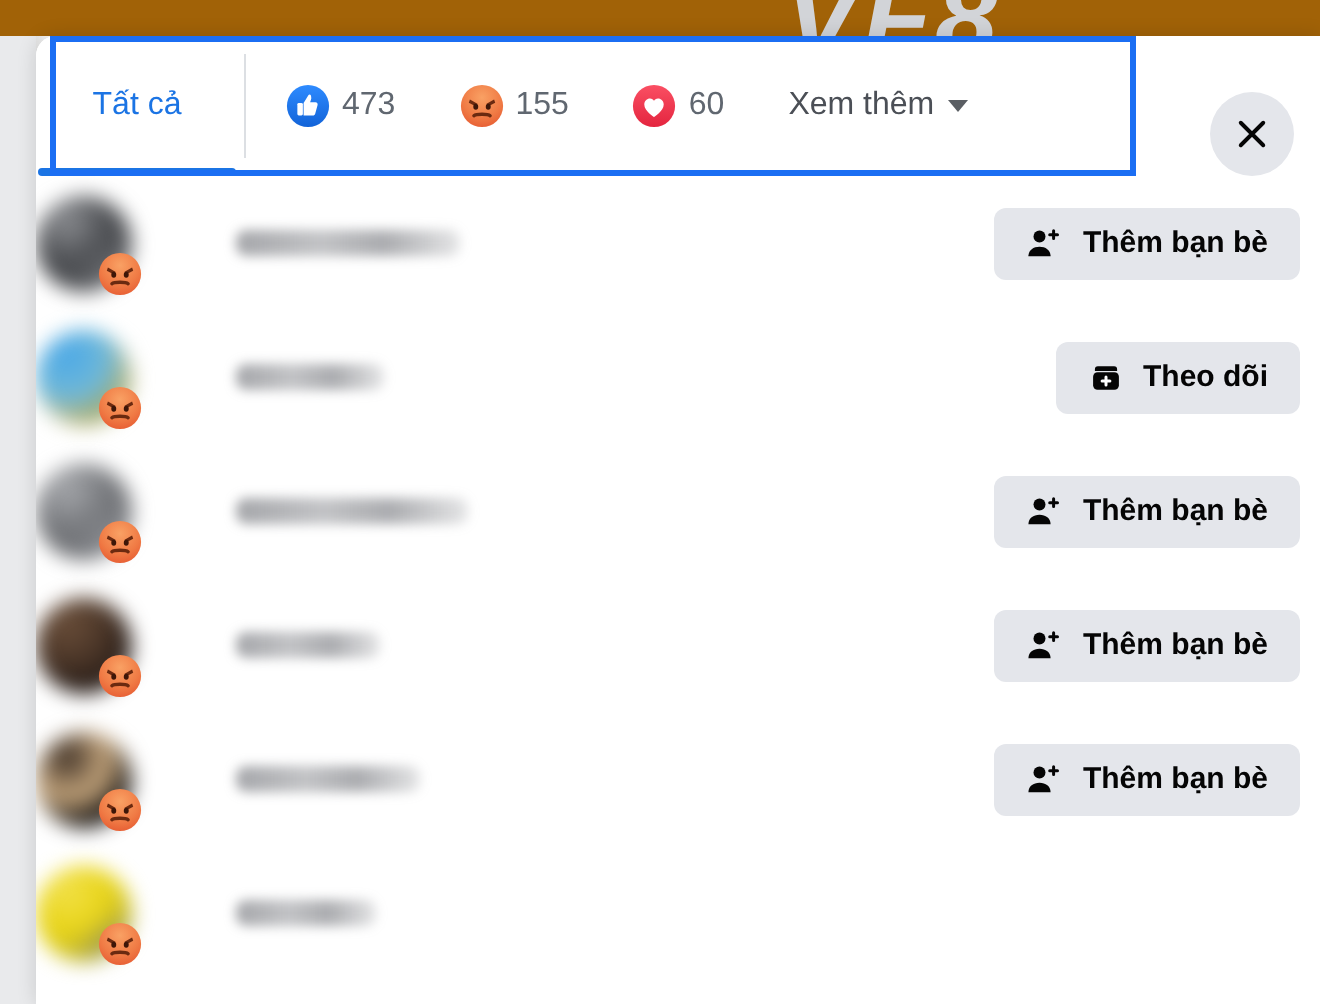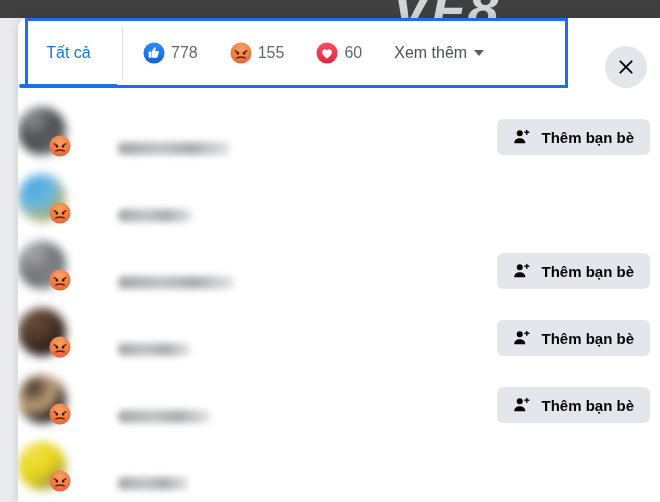--- a/index.html
+++ b/index.html
@@ -21,21 +21,21 @@
   
   .backdrop {
     position: absolute;
     inset: 0;
     background: #ffffff;
   }
   .backdrop-strip {
     position: absolute;
     top: 0; left: 0; right: 0;
     height: 18px;
-    background: #404040;
+    background: #a16207;
     overflow: hidden;
   }
   .watermark {
     position: absolute;
     top: -24px;
     left: 392px;
     font-size: 56px;
     font-weight: 700;
     font-style: italic;
     letter-spacing: 2px;
@@ -173,21 +173,21 @@
   .list {
     position: absolute;
     left: 0; top: 70px;
     width: 642px; height: 414px;
     overflow: hidden;
   }
   .row {
     position: relative;
     height: 67px;
     display: flex;
-    align-items: flex-end;
+    align-items: center;
     padding: 0 10px 0 0;
     gap: 36px;
   }
   .avatar-wrap {
     position: relative;
     width: 48px; height: 48px;
     flex: none;
   }
   .avatar {
     width: 48px; height: 48px;
@@ -268,21 +268,21 @@
               <linearGradient id="gLike" x1="0" y1="0" x2="0" y2="1">
                 <stop offset="0" stop-color="#2e8bff"></stop>
                   <stop offset="1" stop-color="#1263d8"></stop>
               </linearGradient>
             </defs>
             <circle cx="12" cy="12" r="11.5" fill="url(#gLike)"></circle>
             <path d="M9.6 10.3l2.6-4.2c.35-.56 1.2-.42 1.38.2l.1.36c.2.7.16 1.45-.1 2.13l-.42 1.1h2.9c.8 0 1.38.76 1.17 1.53l-1.3 4.8c-.15.57-.67.96-1.26.96H9.6z" fill="#fff"></path>
             <rect x="6.2" y="10.3" width="3" height="6.9" rx=".8" fill="#fff"></rect>
           </svg>
         </span>
-        <span class="tab-count">778</span>
+        <span class="tab-count">473</span>
       </div>
 
       <div class="tab-reaction">
         <span class="emoji">
           <svg viewBox="0 0 24 24" class="emoji-lg">
             <defs>
               <radialGradient id="gAngry" cx="0.5" cy="0.3" r="0.85">
                 <stop offset="0" stop-color="#f9a164"></stop>
                   <stop offset="0.55" stop-color="#f07b45"></stop>
                   <stop offset="1" stop-color="#e3502b"></stop>
@@ -380,20 +380,30 @@
     <path d="M5.4 8.5l4.1 2.3-.75 1.5L4.8 10.2z" fill="#6b2a10"></path>
     <path d="M18.6 8.5l-4.1 2.3.75 1.5 3.95-2.1z" fill="#6b2a10"></path>
     <ellipse cx="8.6" cy="12.4" rx="1.35" ry="1.6" fill="#3d1608"></ellipse>
     <ellipse cx="15.4" cy="12.4" rx="1.35" ry="1.6" fill="#3d1608"></ellipse>
     <path d="M7.6 17.3c1.3-1.1 7.5-1.1 8.8 0" stroke="#6b2a10" stroke-width="1.9" fill="none" stroke-linecap="round"></path>
   </svg>
 </span>
           </div>
           <div class="name" style="width: 74px;"></div>
           <div class="spacer"></div>
+          <button class="action-btn">
+            <span>
+  <svg viewBox="0 0 24 24">
+    <path d="M6.6 4.2h10.8a2 2 0 0 1 2 2v1.2H4.6V6.2a2 2 0 0 1 2-2z" fill="#050505"></path>
+    <rect x="3.4" y="8.2" width="17.2" height="11.6" rx="3" fill="#050505"></rect>
+    <path d="M12 11.4v5.2M9.4 14h5.2" stroke="#fff" stroke-width="2" stroke-linecap="round"></path>
+  </svg>
+</span>
+            <span>Theo dõi</span>
+          </button>
         </div>
         <div class="row">
           <div class="avatar-wrap">
             <div class="avatar" style="background: radial-gradient(circle at 32% 26%, rgb(168, 170, 174) 0%, rgb(118, 120, 124) 42%, rgba(0, 0, 0, 0) 70%), radial-gradient(circle at 68% 70%, rgb(147, 149, 154) 0%, rgb(92, 94, 98) 55%, rgb(92, 94, 98) 100%);"></div>
             <span class="badge">
   <svg viewBox="0 0 24 24">
     <defs>
       <radialGradient id="gAngryB" cx="0.5" cy="0.3" r="0.85">
         <stop offset="0" stop-color="#f9a164"></stop>
                     <stop offset="0.55" stop-color="#f07b45"></stop>

